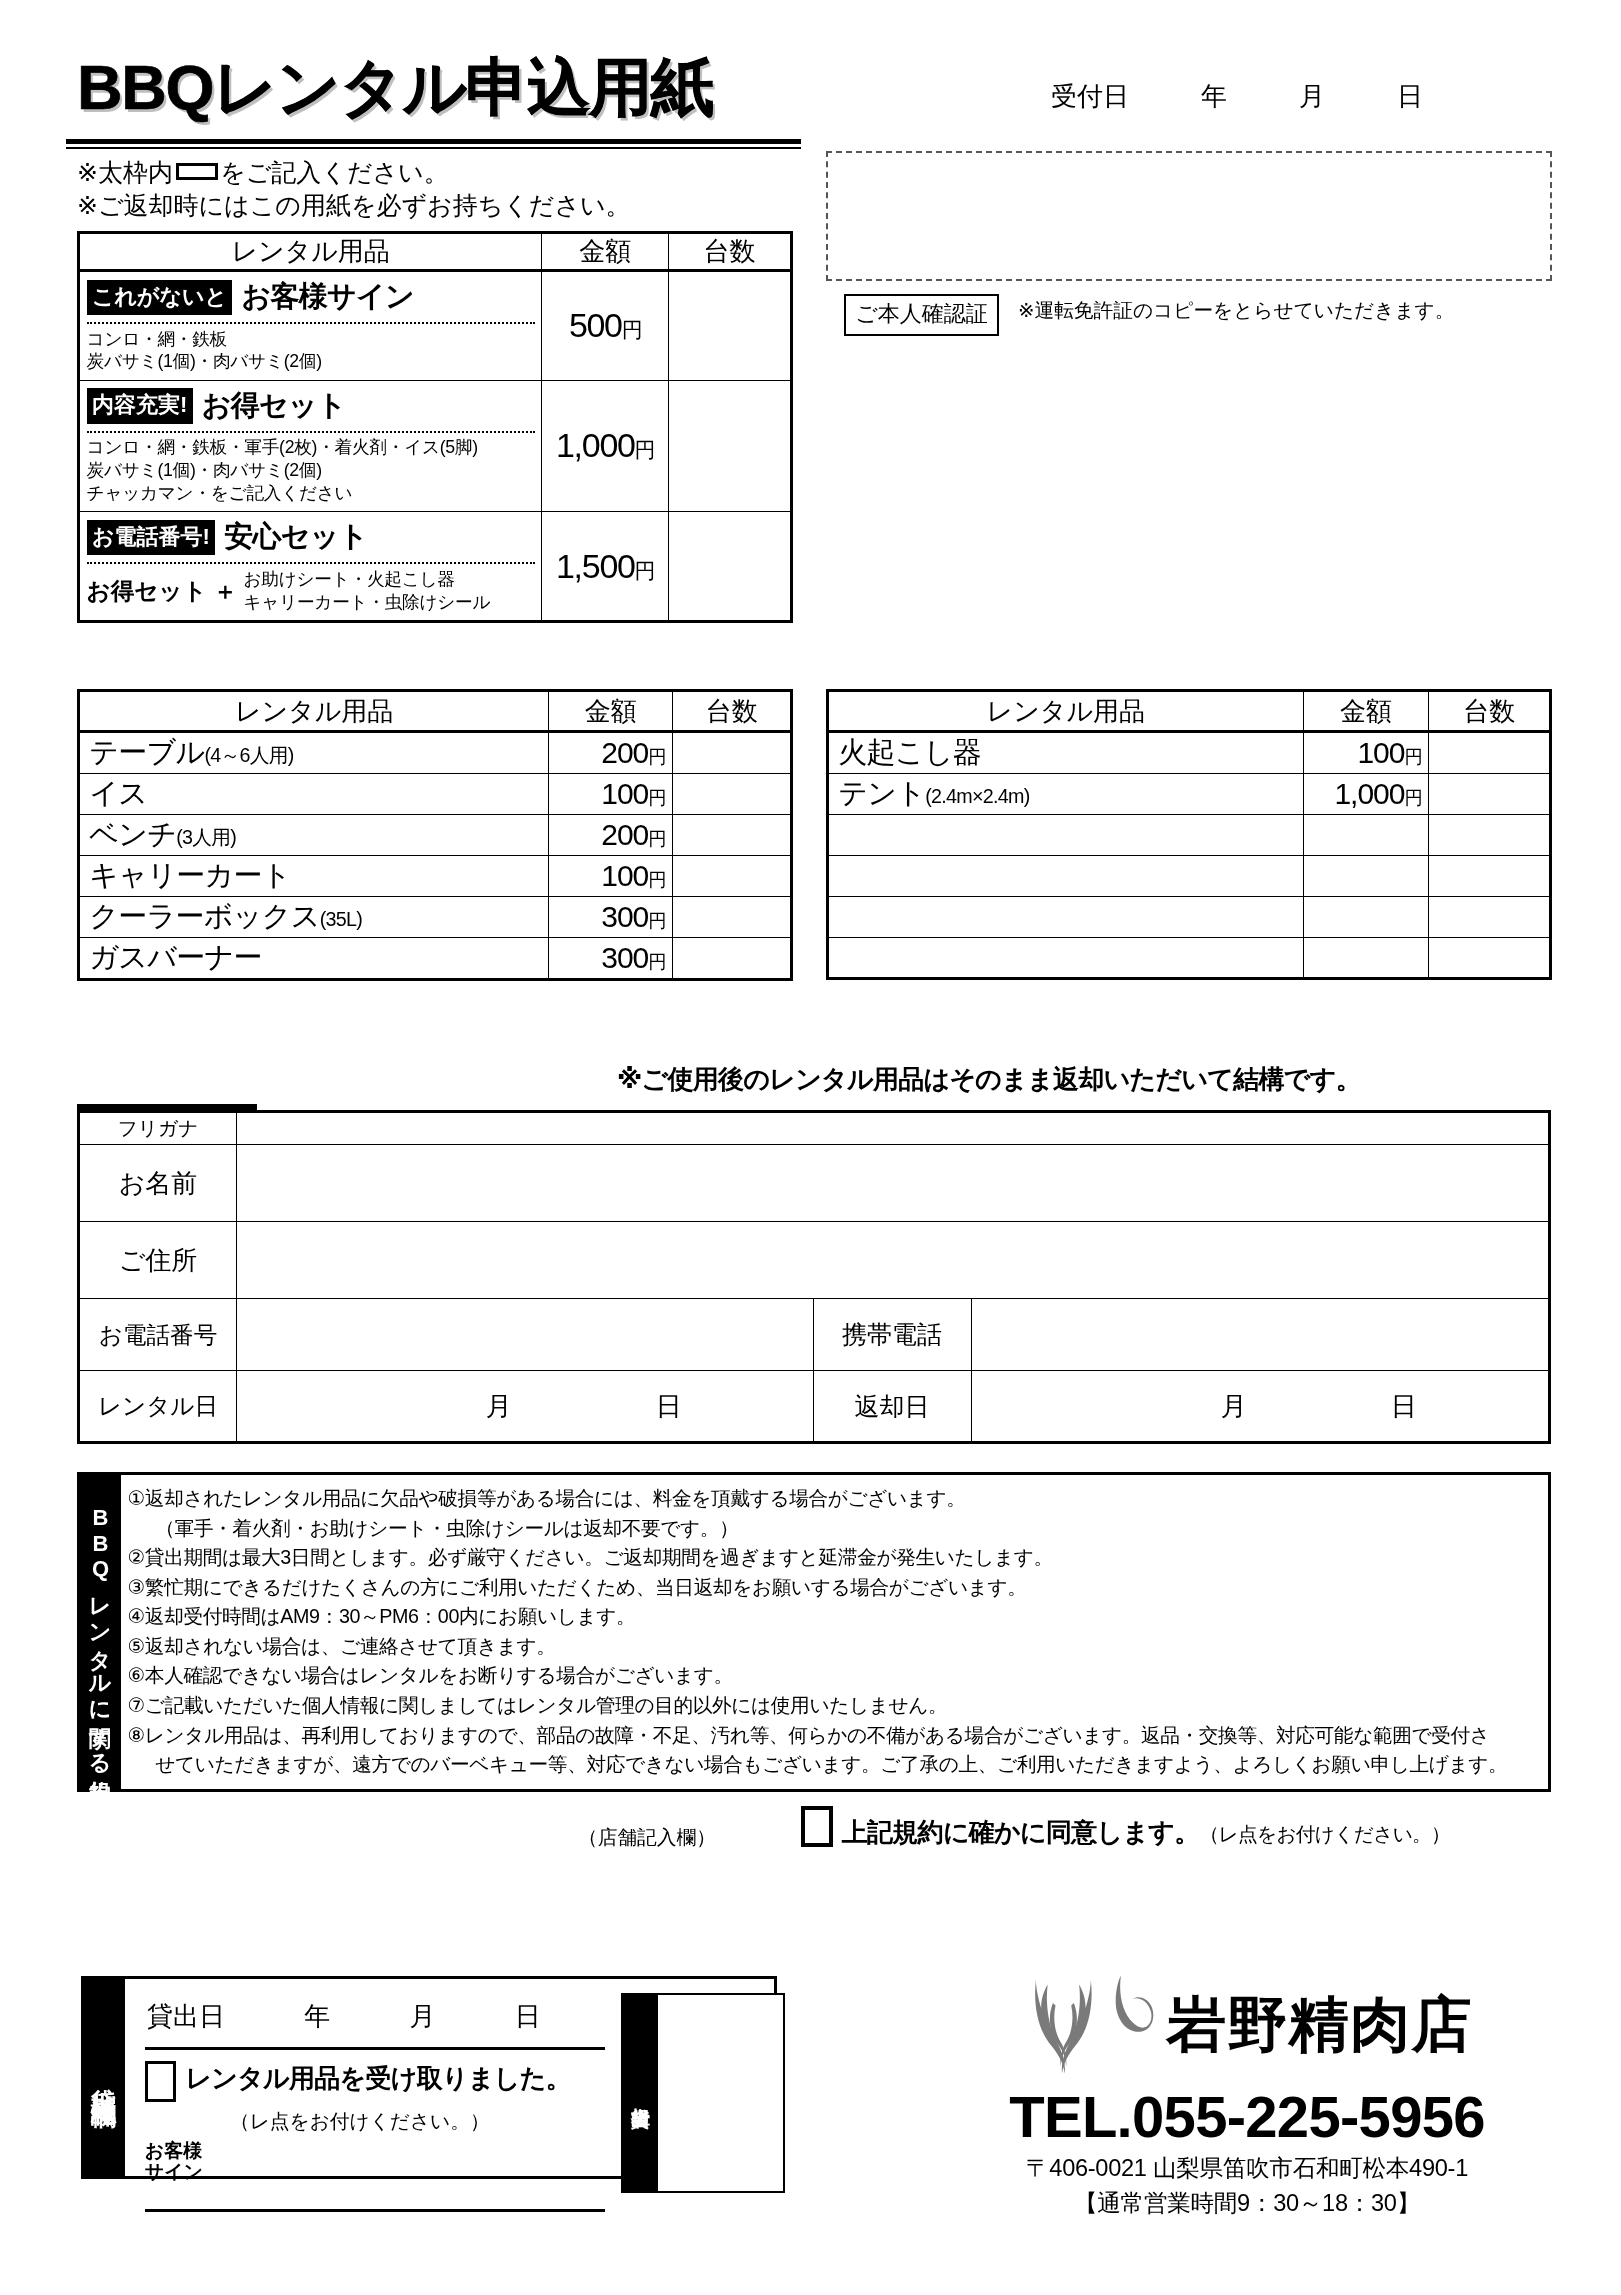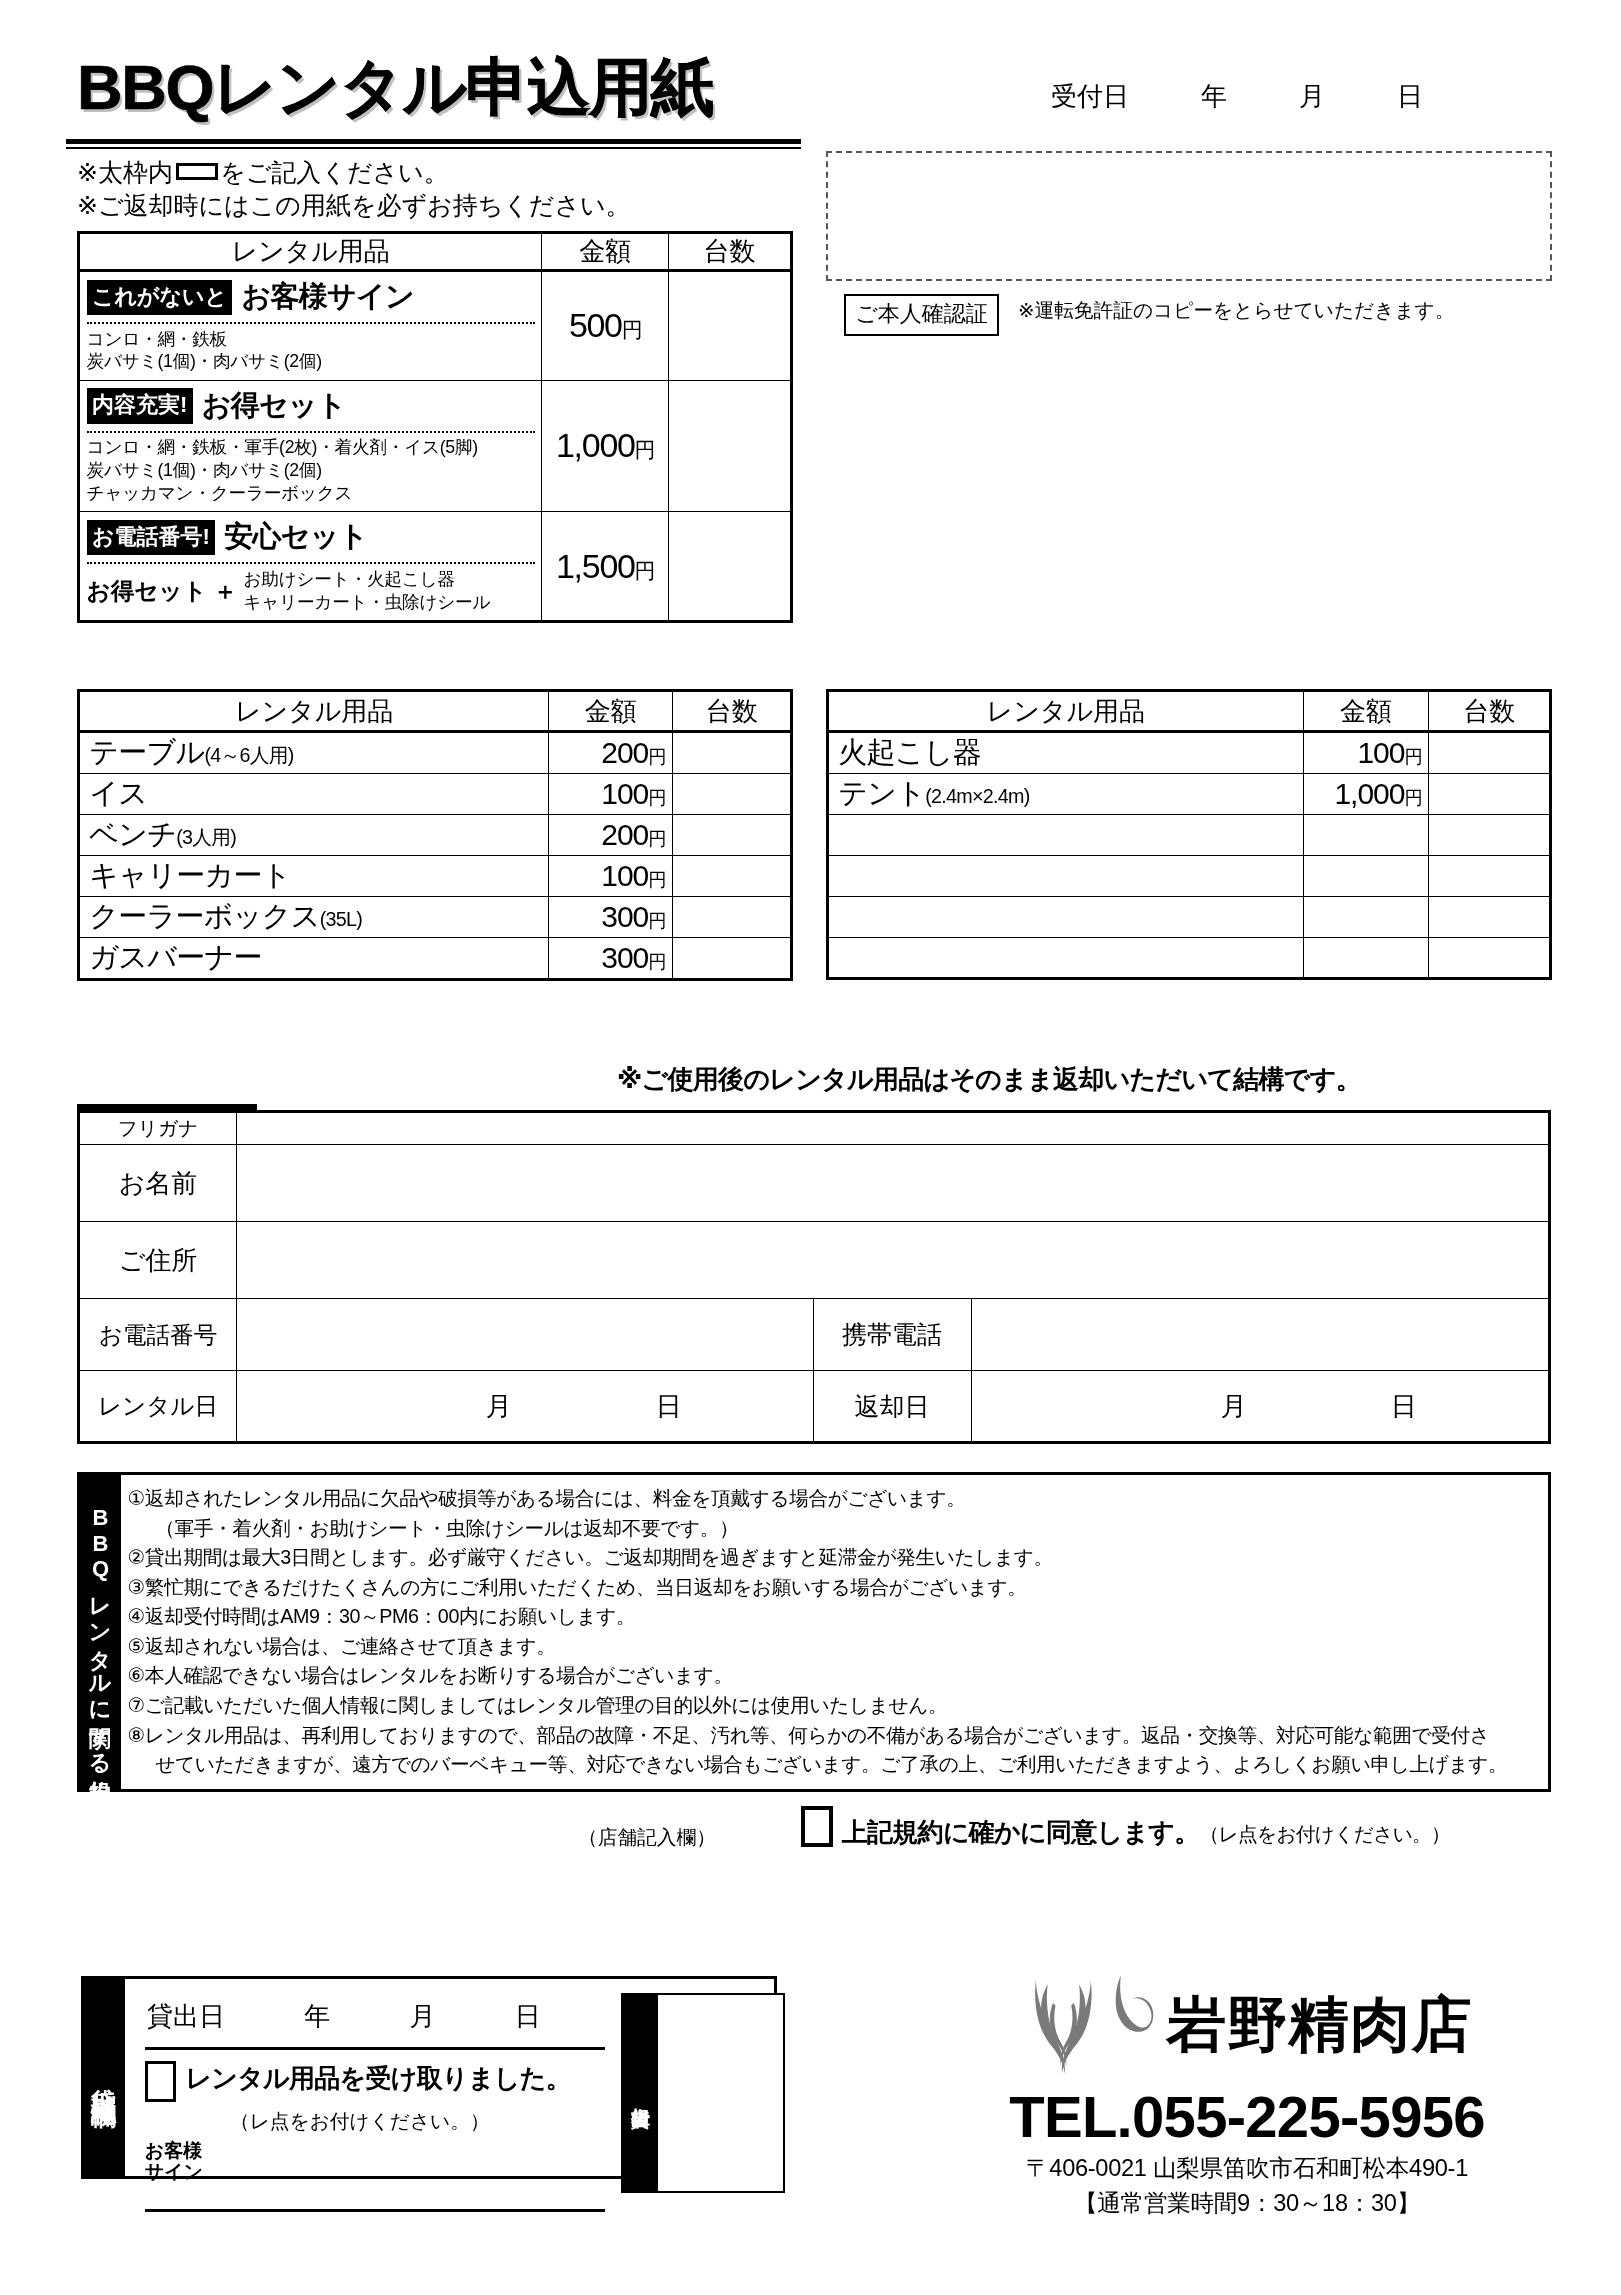--- a/index.html
+++ b/index.html
@@ -230,21 +230,21 @@
       <td class="price"><span>500</span><em>円</em></td>
       <td></td>
     </tr>
     <tr>
       <td class="setcell">
         <span class="badge">内容充実!</span><span class="setname">お得セット</span>
         <div class="setdiv"></div>
         <div class="setdesc">
           <div>コンロ・網・鉄板・軍手(2枚)・着火剤・イス(5脚)</div>
           <div>炭バサミ(1個)・肉バサミ(2個)</div>
-          <div>チャッカマン・クーラーボックス</div>
+          <div>チャッカマン・をご記入ください</div>
         </div>
       </td>
       <td class="price"><span>1,000</span><em>円</em></td>
       <td></td>
     </tr>
     <tr>
       <td class="setcell">
         <span class="badge">お電話番号!</span><span class="setname">安心セット</span>
         <div class="setdiv"></div>
         <div class="plusrow">

